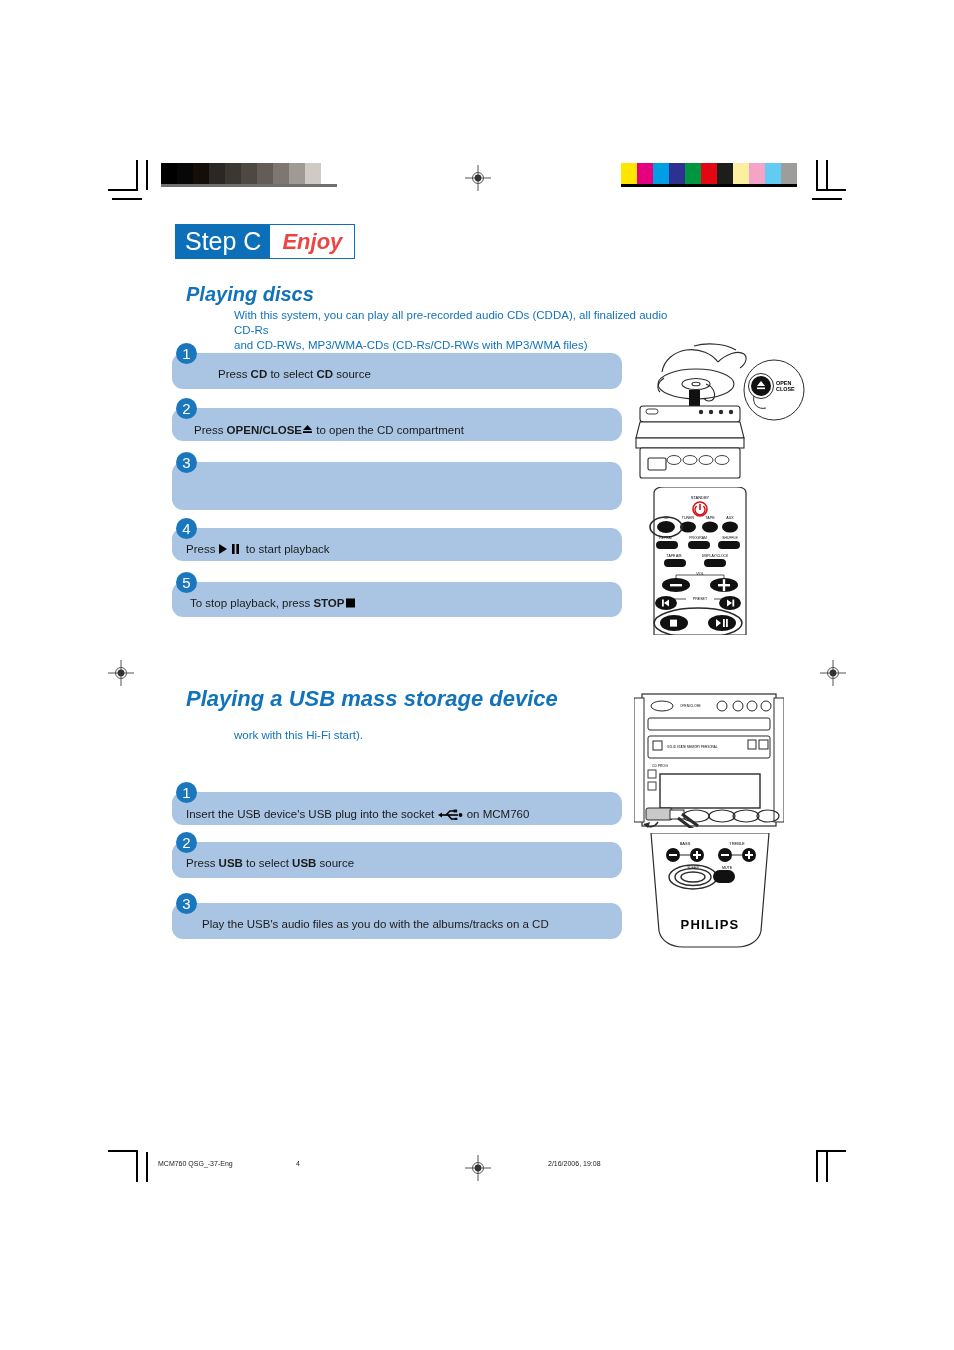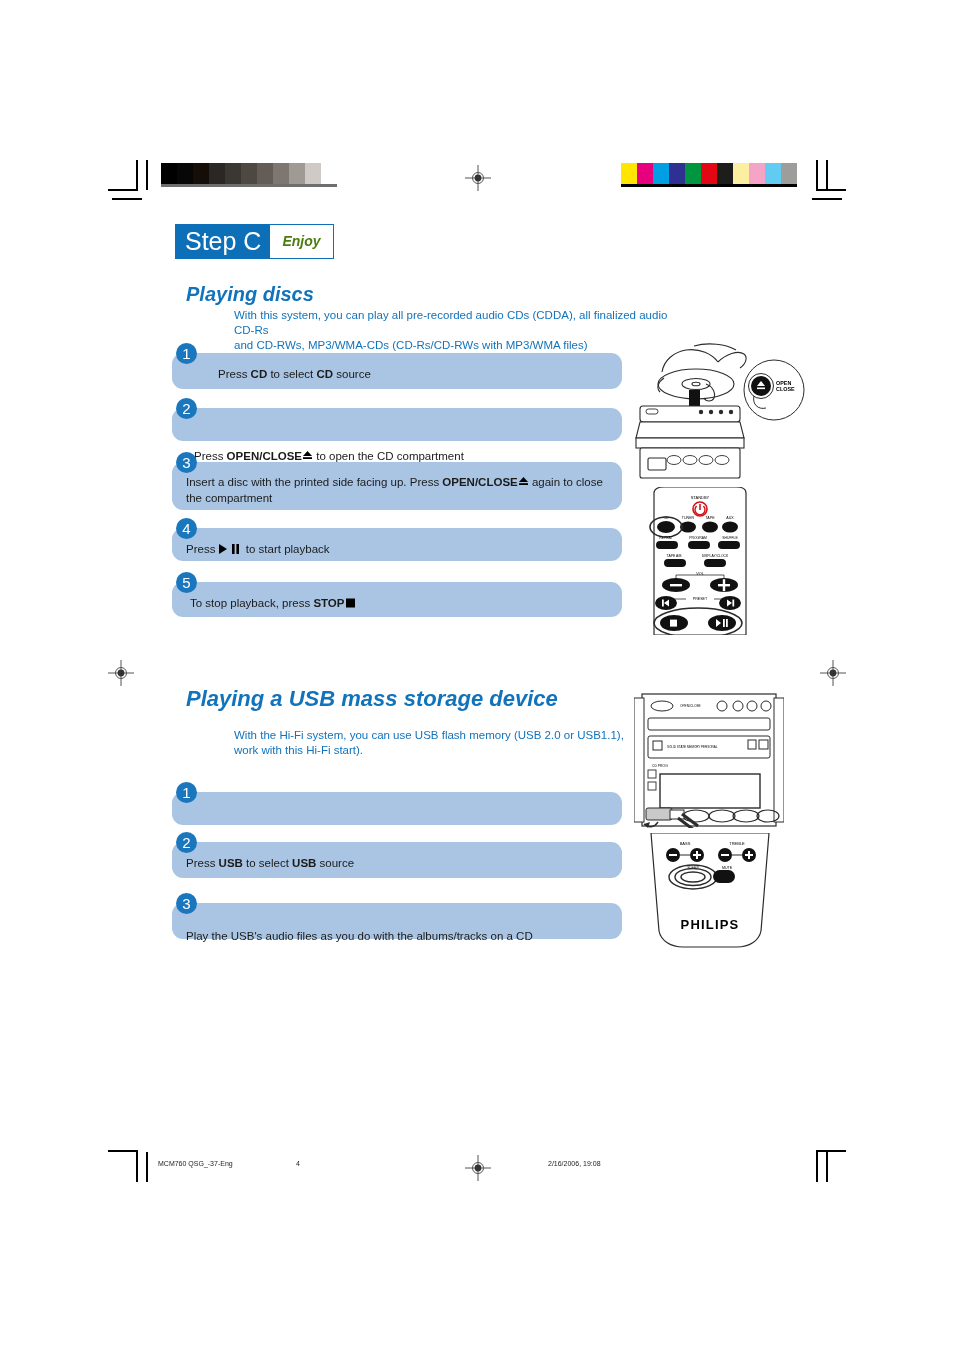--- a/index.html
+++ b/index.html
@@ -39,24 +39,24 @@
     color: #ffffff;
     font-size: 25px;
     font-weight: normal;
     padding: 0 9px 0 9px;
     line-height: 33px;
     letter-spacing: 0px;
     font-family: "Liberation Sans", sans-serif;
   }
   .step-banner .step-right {
     background: #ffffff;
-    color: #4d7c0f;
+    color: #ef4444;
     font-style: italic;
     font-weight: bold;
-    font-size: 14px;
+    font-size: 22px;
     line-height: 33px;
     padding: 0 12px;
     font-family: "Liberation Sans", sans-serif;
   }
 
   
   .section-title {
     position: absolute;
     color: #1173bb;
     font-style: italic;
@@ -213,37 +213,31 @@
   <div class="step-box" style="width:450px;height:36px;"></div>
   <div class="step-num">1</div>
   <div class="step-text" style="left:20px;top:23px;width:420px;padding-left:26px;">
     <span>Press </span><b>CD</b><span> to select </span><b>CD</b><span> source</span>
   </div>
 </div>
 
 <div class="step-row" style="left:172px;top:398px;width:450px;height:46px;">
   <div class="step-box" style="width:450px;height:33px;"></div>
   <div class="step-num">2</div>
-  <div class="step-text" style="left:22px;top:24px;width:420px;margin-top:26px;">
+  <div class="step-text" style="left:22px;top:24px;width:420px;">
     <span>Press </span><b>OPEN/CLOSE</b><svg width="11" height="11" viewBox="0 0 11 11" style="vertical-align:-1px;">
         <polygon points="5.5,1 10,6 1,6" fill="#000"></polygon>
         <rect x="1" y="7.2" width="9" height="1.8" fill="#000"></rect>
       </svg><span> to open the CD compartment</span>
   </div>
 </div>
 
 <div class="step-row" style="left:172px;top:452px;width:450px;height:60px;">
   <div class="step-box" style="width:450px;height:48px;"></div>
   <div class="step-num">3</div>
-  <div class="step-text" style="left:14px;top:22px;width:430px;">
-    <span>Insert a disc with the printed side facing up. Press </span><b>OPEN/CLOSE</b><svg width="11" height="11" viewBox="0 0 11 11" style="vertical-align:-1px;">
-        <polygon points="5.5,1 10,6 1,6" fill="#000"></polygon>
-        <rect x="1" y="7.2" width="9" height="1.8" fill="#000"></rect>
-      </svg><span> again to close the compartment</span>
-  </div>
 </div>
 
 <div class="step-row" style="left:172px;top:518px;width:450px;height:46px;">
   <div class="step-box" style="width:450px;height:33px;"></div>
   <div class="step-num">4</div>
   <div class="step-text" style="left:14px;top:23px;width:430px;">
     <span>Press </span><svg width="24" height="10" viewBox="0 0 24 10" style="vertical-align:-1px;">
         <polygon points="0,0 8,5 0,10" fill="#000"></polygon>
         <rect x="13" y="0" width="2.6" height="10" fill="#000"></rect>
         <rect x="17.4" y="0" width="2.6" height="10" fill="#000"></rect>
@@ -256,41 +250,51 @@
   <div class="step-num">5</div>
   <div class="step-text" style="left:18px;top:23px;width:430px;">
     <span>To stop playback, press </span><b>STOP</b><svg width="12" height="10" viewBox="0 0 12 10" style="vertical-align:-1px;">
         <rect x="2" y="0.5" width="9" height="9" fill="#000"></rect>
       </svg>
   </div>
 </div>
 
 <div class="section-title" id="title-usb">Playing a USB mass storage device</div>
 <div class="section-intro" id="intro-usb">
-  <div>With the Hi-Fi system, you can use USB flash memory (USB 2.0 or USB1.1),</div>
   <div>work with this Hi-Fi start).</div>
 </div>
 
 <div class="step-row" style="left:172px;top:782px;width:450px;height:46px;">
   <div class="step-box" style="width:450px;height:33px;"></div>
   <div class="step-num">1</div>
+  <div class="step-text" style="left:14px;top:24px;width:430px;">
+    <span>Insert the USB device's USB plug into the socket </span><svg width="26" height="11" viewBox="0 0 26 11" style="vertical-align:-2px;">
+        <line x1="2" y1="6" x2="20" y2="6" stroke="#000" stroke-width="1.6"></line>
+        <polygon points="0,6 4,3.6 4,8.4" fill="#000"></polygon>
+        <circle cx="22.5" cy="6" r="1.9" fill="#000"></circle>
+        <path d="M8,6 L12,2 L17,2" fill="none" stroke="#000" stroke-width="1.6"></path>
+        <rect x="15.5" y="0.6" width="3.6" height="2.8" fill="#000"></rect>
+        <path d="M10,6 L13.5,10 L17,10" fill="none" stroke="#000" stroke-width="1.6"></path>
+        <circle cx="18" cy="10" r="1.5" fill="#000"></circle>
+      </svg><span> on MCM760</span>
+  </div>
 </div>
 
 <div class="step-row" style="left:172px;top:832px;width:450px;height:46px;">
   <div class="step-box" style="width:450px;height:36px;"></div>
   <div class="step-num">2</div>
   <div class="step-text" style="left:14px;top:23px;width:430px;">
     <span>Press </span><b>USB</b><span> to select </span><b>USB</b><span> source</span>
   </div>
 </div>
 
 <div class="step-row" style="left:172px;top:893px;width:450px;height:46px;">
   <div class="step-box" style="width:450px;height:36px;"></div>
   <div class="step-num">3</div>
-  <div class="step-text" style="left:14px;top:23px;width:430px;margin-top:12px;">
+  <div class="step-text" style="left:30px;top:23px;width:430px;">
     <span>Play the USB's audio files as you do with the albums/tracks on a CD</span>
   </div>
 </div>
 
 <svg class="illus" style="left:634px;top:338px;" width="172" height="142" viewBox="0 0 172 142">
   <g fill="none" stroke="#2b2b2b" stroke-width="1.1">
 
     <path d="M28,34 C30,22 40,14 52,12 C66,10 78,16 84,24"></path>
     <path d="M84,24 C92,16 104,12 110,16 C114,19 112,26 106,30"></path>
     <path d="M30,40 C24,44 22,50 26,54"></path>

